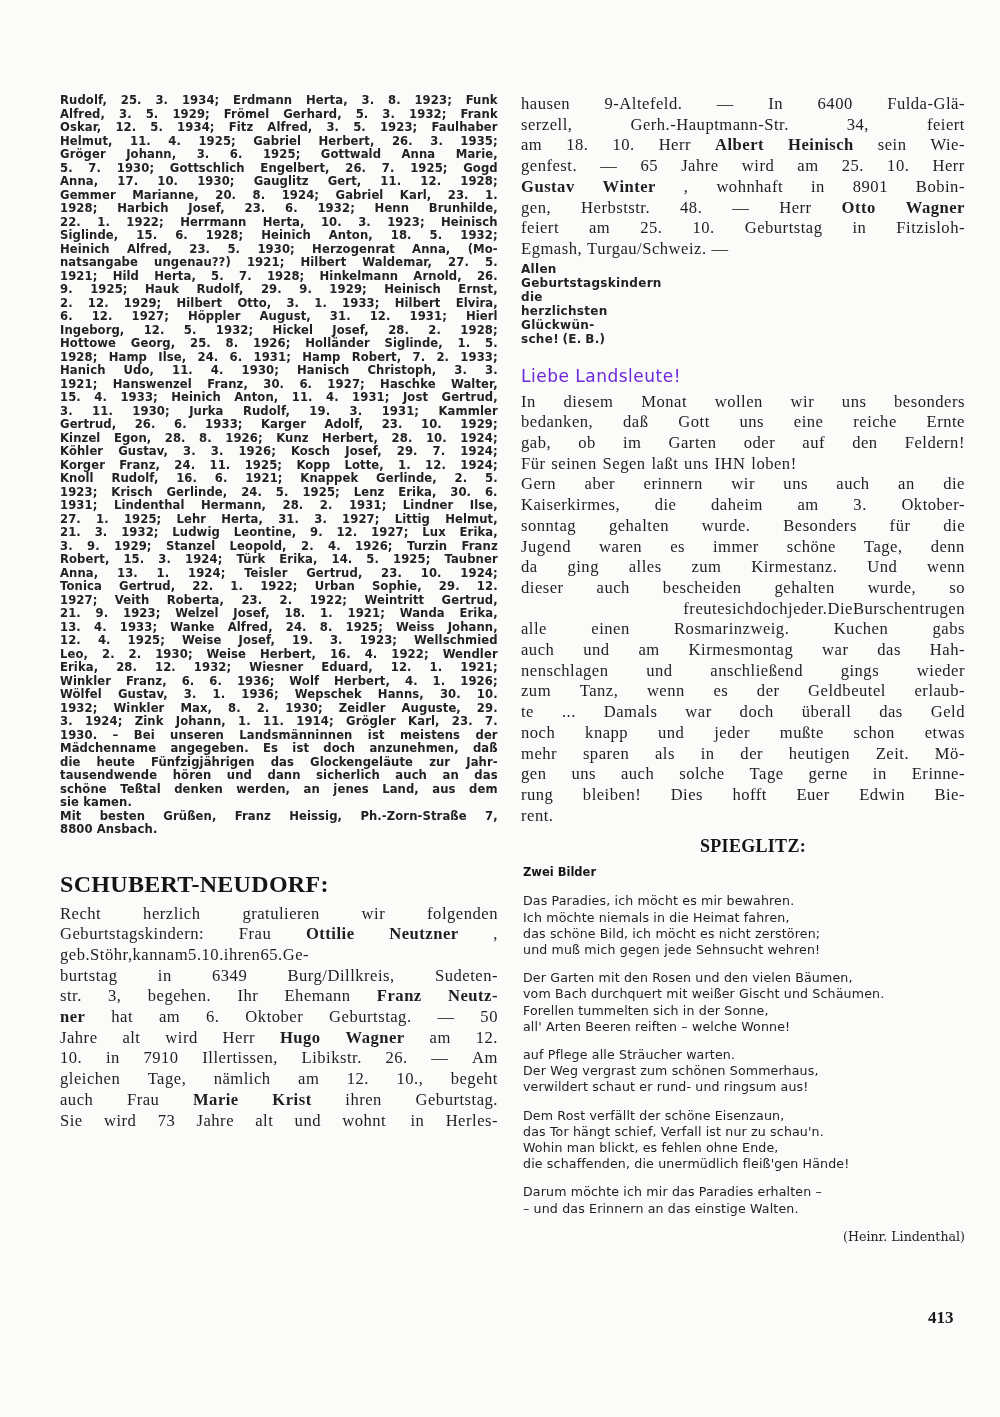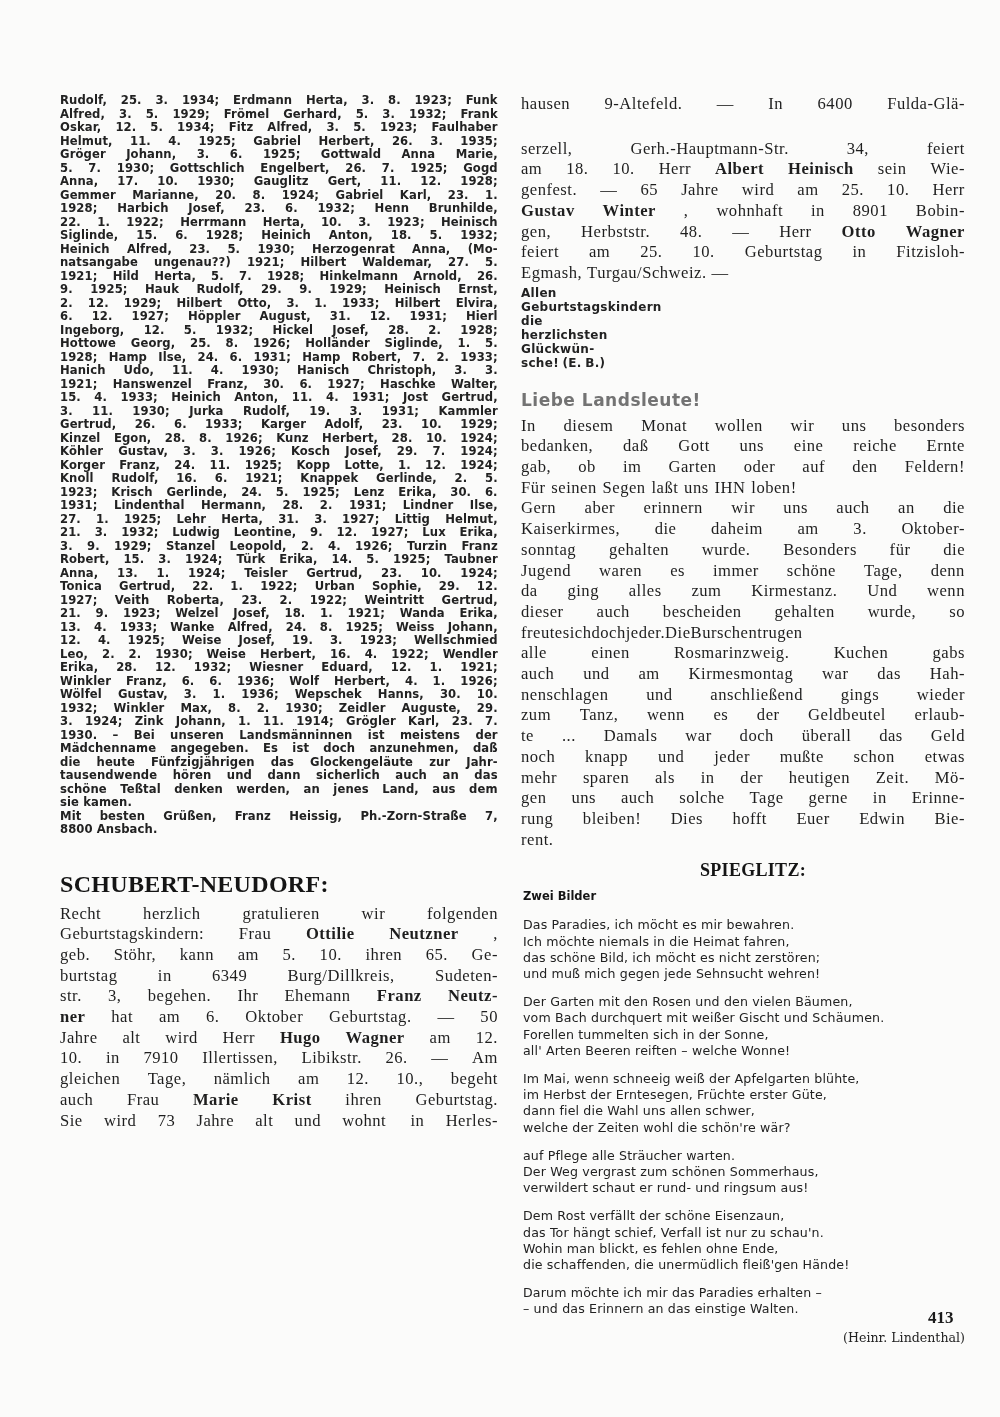--- a/index.html
+++ b/index.html
@@ -39,24 +39,24 @@
     .serif-body b { font-weight: 700; }
     .sec-head {
       font-family: "Liberation Serif", serif;
       font-weight: 700;
       font-size: 24px;
       letter-spacing: 0.3px;
       color: #151515;
     }
     .sub-head {
       font-family: "DejaVu Sans", sans-serif;
-      font-weight: 700;
+      font-weight: 400;
       font-size: 17px;
       letter-spacing: 0.5px;
-      color: #737373;
+      color: #6d28d9;
     }
     .poem-title {
       font-family: "DejaVu Sans", sans-serif;
       font-weight: 700;
       font-size: 11.5px;
       color: #151515;
       margin: 0 0 14px 2px;
     }
     .poem {
       font-family: "DejaVu Sans", sans-serif;
@@ -707,21 +707,21 @@
         <span>wir</span>
         <span>folgenden</span>
       </div>
       <div style="text-align: justify; text-align-last: justify; white-space: nowrap; display: flex; justify-content: space-between;">
         <span>Geburtstagskindern:</span>
         <span>Frau</span>
         <b>Ottilie</b>
         <b>Neutzner</b>
         <span>,</span>
       </div>
-      <div style="text-align: justify; text-align-last: justify; white-space: nowrap; display: flex; justify-content: space-between;">
+      <div style="text-align: justify; text-align-last: justify; white-space: nowrap; display: flex; ">
         <span>geb.</span>
         <span>Stöhr,</span>
         <span>kann</span>
         <span>am</span>
         <span>5.</span>
         <span>10.</span>
         <span>ihren</span>
         <span>65.</span>
         <span>Ge-</span>
       </div>
@@ -805,21 +805,21 @@
 <div class="col-right">
   <div class="serif-body" id="right-cont">
       <div style="text-align: justify; text-align-last: justify; white-space: nowrap; display: flex; justify-content: space-between;">
         <span>hausen</span>
         <span>9-Altefeld.</span>
         <span>—</span>
         <span>In</span>
         <span>6400</span>
         <span>Fulda-Glä-</span>
       </div>
-      <div style="text-align: justify; text-align-last: justify; white-space: nowrap; display: flex; justify-content: space-between; margin-top: 24px;">
+      <div style="text-align: justify; text-align-last: justify; white-space: nowrap; display: flex; justify-content: space-between;">
         <span>serzell,</span>
         <span>Gerh.-Hauptmann-Str.</span>
         <span>34,</span>
         <span>feiert</span>
       </div>
       <div style="text-align: justify; text-align-last: justify; white-space: nowrap; display: flex; justify-content: space-between;">
         <span>am</span>
         <span>18.</span>
         <span>10.</span>
         <span>Herr</span>
@@ -973,21 +973,21 @@
         <span>wenn</span>
       </div>
       <div style="text-align: justify; text-align-last: justify; white-space: nowrap; display: flex; justify-content: space-between;">
         <span>dieser</span>
         <span>auch</span>
         <span>bescheiden</span>
         <span>gehalten</span>
         <span>wurde,</span>
         <span>so</span>
       </div>
-      <div style="text-align: justify; text-align-last: justify; white-space: nowrap; display: flex; justify-content: flex-start;">
+      <div style="text-align: justify; text-align-last: justify; white-space: nowrap; display: flex; justify-content: flex-end;">
         <span>freute</span>
         <span>sich</span>
         <span>doch</span>
         <span>jeder.</span>
         <span>Die</span>
         <span>Burschen</span>
         <span>trugen</span>
       </div>
       <div style="text-align: justify; text-align-last: justify; white-space: nowrap; display: flex; justify-content: space-between; align-items: flex-end;">
         <span>alle</span>
@@ -1085,26 +1085,20 @@
         <div>das schöne Bild, ich möcht es nicht zerstören;</div>
         <div>und muß mich gegen jede Sehnsucht wehren!</div>
       </div>
       <div class="stanza">
         <div>Der Garten mit den Rosen und den vielen Bäumen,</div>
         <div>vom Bach durchquert mit weißer Gischt und Schäumen.</div>
         <div>Forellen tummelten sich in der Sonne,</div>
         <div>all' Arten Beeren reiften – welche Wonne!</div>
       </div>
       <div class="stanza">
-        <div>Im Mai, wenn schneeig weiß der Apfelgarten blühte,</div>
-        <div>im Herbst der Erntesegen, Früchte erster Güte,</div>
-        <div>dann fiel die Wahl uns allen schwer,</div>
-        <div>welche der Zeiten wohl die schön're wär?</div>
-      </div>
-      <div class="stanza">
         <div>auf Pflege alle Sträucher warten.</div>
         <div>Der Weg vergrast zum schönen Sommerhaus,</div>
         <div>verwildert schaut er rund- und ringsum aus!</div>
       </div>
       <div class="stanza">
         <div>Dem Rost verfällt der schöne Eisenzaun,</div>
         <div>das Tor hängt schief, Verfall ist nur zu schau'n.</div>
         <div>Wohin man blickt, es fehlen ohne Ende,</div>
         <div>die schaffenden, die unermüdlich fleiß'gen Hände!</div>
       </div>

